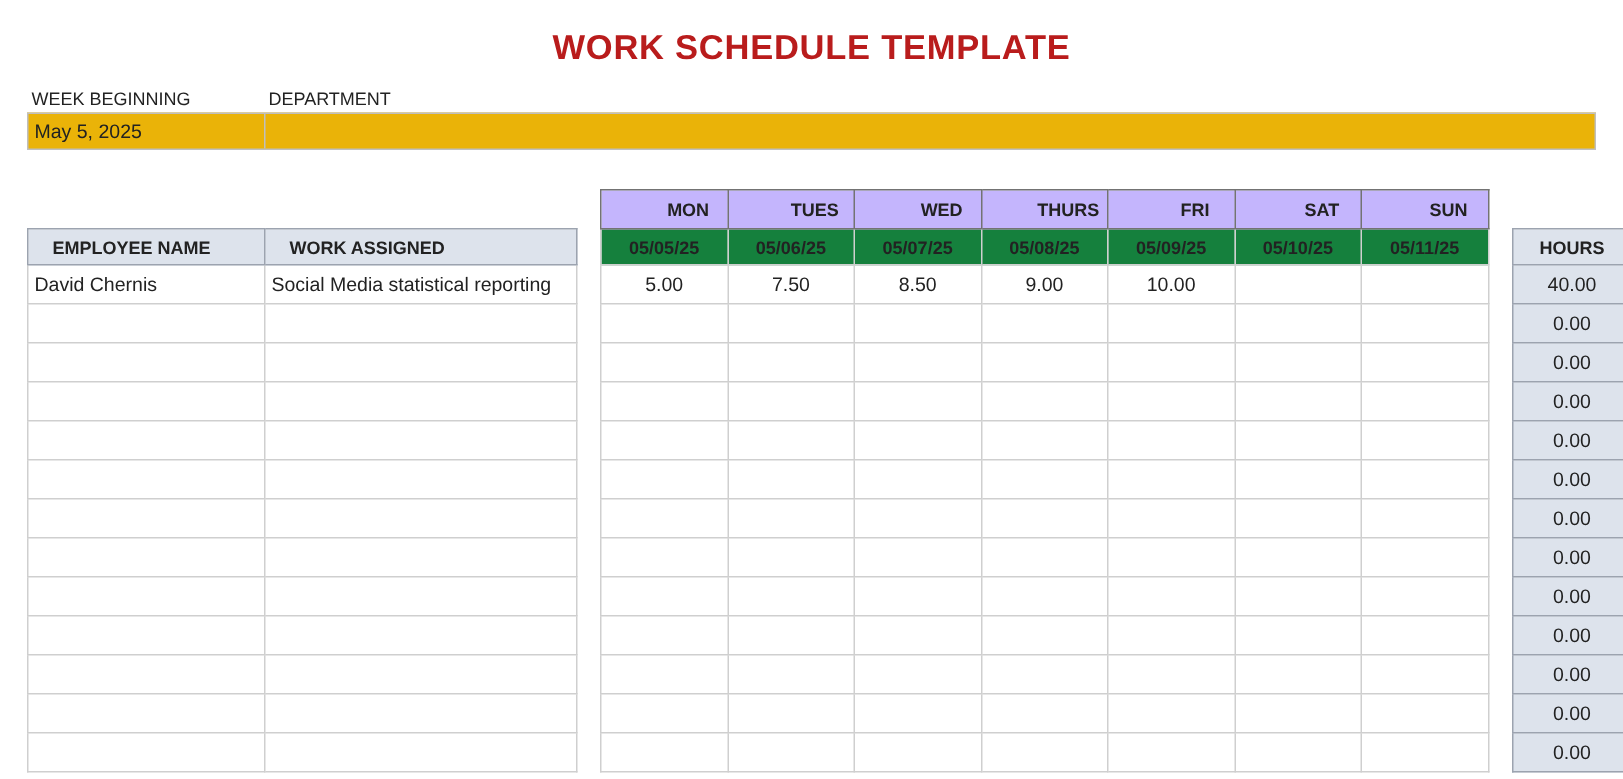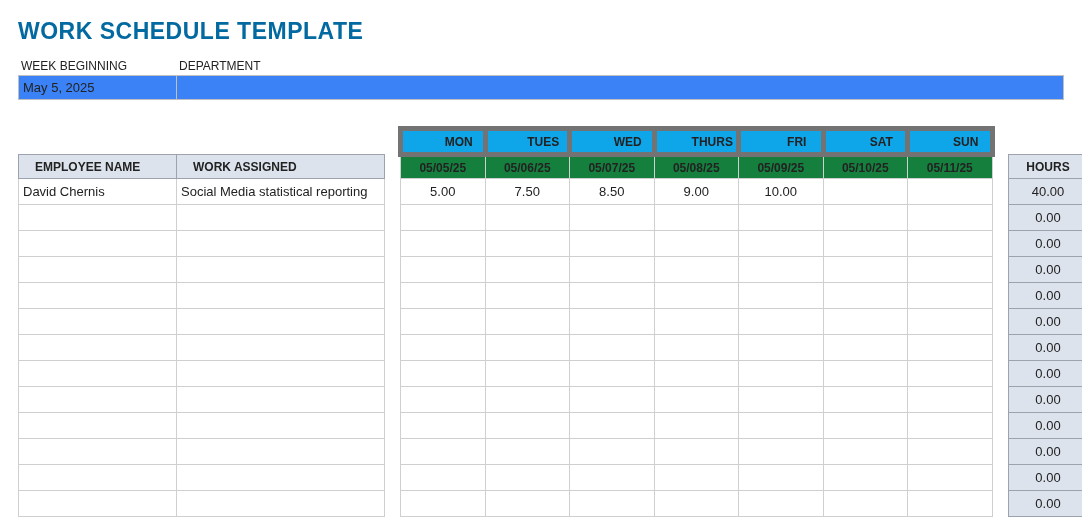--- a/index.html
+++ b/index.html
@@ -10,35 +10,36 @@
     font-size: 13px;
     color: #222;
     background: #fff;
     width: 1082px;
   }
   .title {
     font-size: 23px;
     font-weight: bold;
     letter-spacing: 0.5px;
     margin-bottom: 14px;
-    color: #0369a1;
+    color: #b91c1c;
+    text-align: center;
   }
   .header-labels {
     display: flex;
     font-size: 12px;
     margin-bottom: 2px;
     padding-left: 3px;
   }
   .hl-week { width: 158px; }
   .hl-manager { width: 236px; }
   .hl-dept { flex: 1; }
   .header-values {
     display: flex;
     border: 1px solid #bfbfbf;
-    background: #3b82f6;
+    background: #eab308;
     height: 25px;
     align-items: center;
     font-size: 13px;
     margin-bottom: 26px;
   }
   .hv-week {
     width: 158px;
     border-right: 1px solid #bfbfbf;
     height: 100%;
     display: flex;
@@ -64,22 +65,22 @@
   }
   .col-emp { width: 158px; }
   .col-work { width: 208px; }
   .col-day { width: 84.5px; }
   .col-hours { width: 80px; }
   .col-spacer { width: 16px; }
 
   td, th { padding: 0; }
 
   .day-head {
-    background: #0ea5e9;
-    border: 5px solid #737373;
+    background: #c4b5fd;
+    border: 1px solid #737373;
     text-align: center;
     font-weight: bold;
     font-size: 12px;
     height: 26px;
     vertical-align: middle;
     padding-left: 32px;
   }
   .sub-head {
     background: #dde3ec;
     border: 1px solid #9ca3af;

